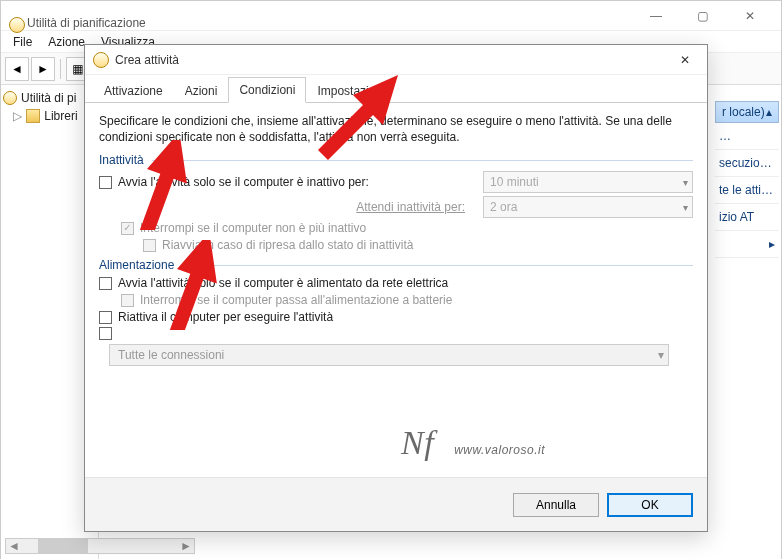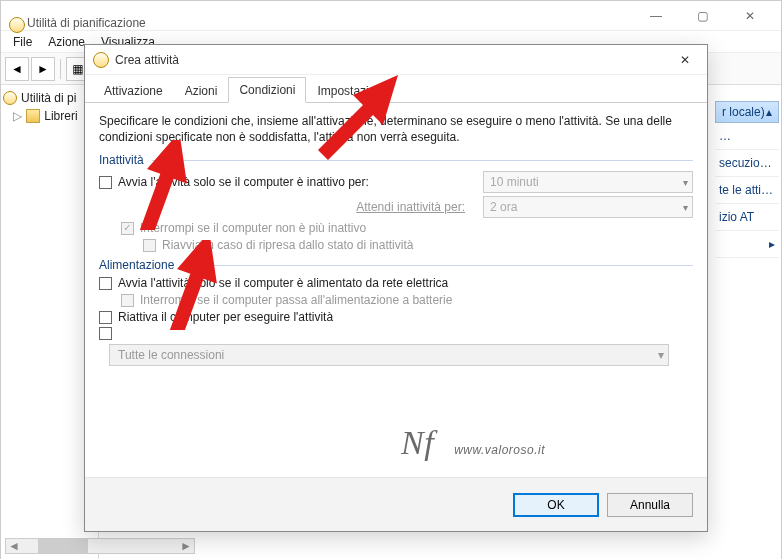--- a/index.html
+++ b/index.html
@@ -206,22 +206,22 @@
     <div class="netcombo">
       <span>Tutte le connessioni</span>
       <span class="caret">▾</span>
     </div>
 
     <div class="watermark">
       <span class="nf">Nf</span><span>www.valoroso.it</span>
     </div>
   </div>
   <div class="dlg-footer">
+    <div class="btn">Annulla</div>
     <div class="btn default">OK</div>
-    <div class="btn">Annulla</div>
   </div>
 </div>
 
 <div class="arrow" style="left:308px; top:70px;">
   <svg width="120" height="90">
       <polygon points="10,80 55,35 45,25 90,5 75,55 65,45 20,90" fill="#e21b1b"></polygon>
     </svg>
 </div>
 <div class="arrow" style="left:110px; top:140px;">
   <svg width="120" height="90">

